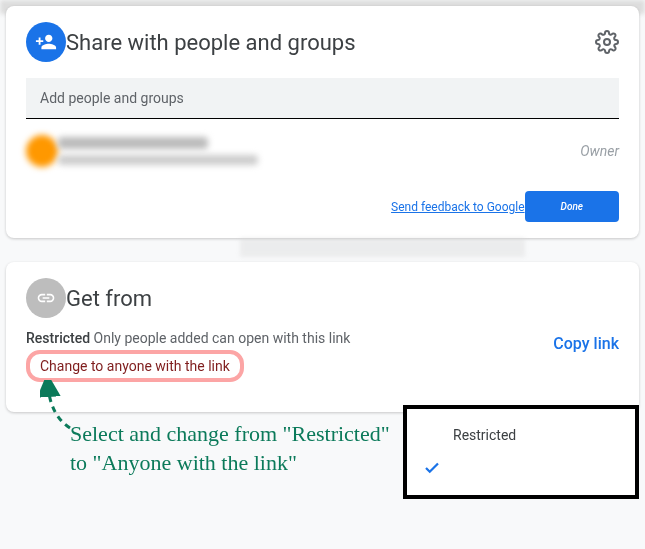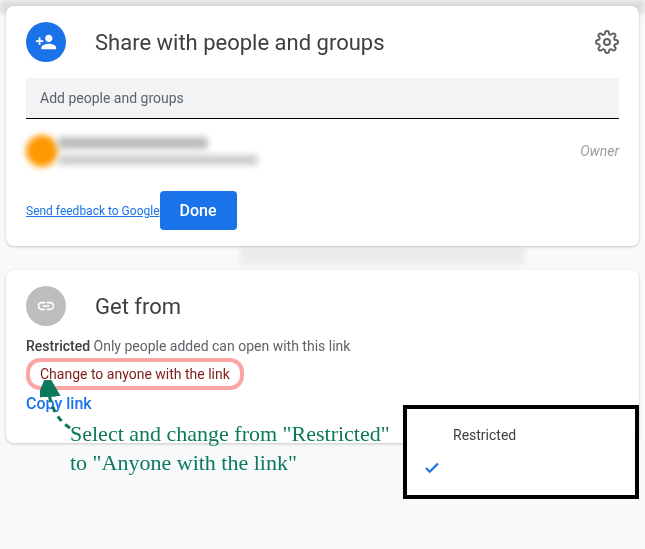--- a/index.html
+++ b/index.html
@@ -1,39 +1,39 @@
 <!DOCTYPE html>
 <html><head>
 <meta charset="utf-8">
 <style>
   * { box-sizing: border-box; font-family: 'Google Sans', Roboto, Arial, sans-serif; }
   body { margin:0; padding:0; width:645px; height:549px; background:#f8f9fa; position:relative; }
   .backdrop { position:absolute; top:0; left:0; right:0; height:14px; background:#ddd; filter:blur(2px); }
   .card { background:#fff; border-radius:8px; margin:6px 6px 0 6px; box-shadow:0 1px 3px rgba(0,0,0,.2); position:relative; }
   .share-card { padding:16px 20px 16px 20px; }
-  .header-row { display:flex; align-items:center; gap:29px; }
+  .header-row { display:flex; align-items:center; gap:0; }
   .round-icon { width:40px; height:40px; border-radius:50%; display:flex; align-items:center; justify-content:center; }
   .blue-bg { background:#1a73e8; color:#fff; }
   .grey-bg { background:#bdbdbd; color:#fff; }
   .header-title { font-size:22px; color:#3c4043; font-weight:400; flex:1; }
   .gear { width:24px; height:24px; cursor:pointer; color:#5f6368; }
   .input-row { margin-top:16px; background:#f1f3f4; border-bottom:1px solid #000000; padding:12px 14px; font-size:14px; color:#5f6368; cursor:text; }
   .person-row { display:flex; align-items:center; margin-top:16px; }
   .avatar { width:32px; height:32px; border-radius:50%; background:#ff9800; filter:blur(3px); }
   .person-text { flex:1; }
   .person-name { height:12px; width:150px; background:#bbb; border-radius:4px; filter:blur(3px); margin-bottom:6px;}
   .person-email { height:10px; width:200px; background:#ccc; border-radius:4px; filter:blur(3px);}
   .owner { color:#9aa0a6; font-style:italic; font-size:14px; }
-  .bottom-row { display:flex; align-items:center; justify-content:flex-start; margin-top:24px; }
+  .bottom-row { display:flex; align-items:center; justify-content:flex-end; margin-top:24px; }
   .feedback { color:#1a73e8; font-size:12px; text-decoration:underline; cursor:pointer; }
-  .done-btn { background:#1a73e8; color:#fff; border:none; border-radius:4px; padding:10px 20px; font-size:16px; font-weight:500; cursor:pointer; }
+  .done-btn { background:#1a73e8; color:#fff; border:none; border-radius:4px; padding:10px 36px; font-size:10px; font-weight:500; cursor:pointer;font-style:italic; }
   .gap-strip { height:18px; position:relative; }
   .blurred-bg { position:absolute; left:240px; right:120px; top:0; bottom:0; background:repeating-linear-gradient(0deg,#bbb,#bbb 2px,#eee 2px,#eee 5px); filter:blur(2px); opacity:.4;}
   .link-card { padding:16px 20px 30px 20px; }
-  .link-body { margin-top:12px; display:flex; justify-content:space-between; align-items:flex-start;flex-direction:column; }
+  .link-body { margin-top:12px; display:flex; justify-content:space-between; align-items:flex-start; }
   .restricted-line { font-size:14px; color:#5f6368; }
   .restricted-line b { color:#3c4043; font-weight:500; }
   .change-link { display:inline-block; margin-top:4px; color:#7f1d1d; font-size:14px; cursor:pointer; padding:4px 10px; border:4px solid #fca5a5; border-radius:14px; }
   .copy-link { color:#1a73e8; font-size:16px; font-weight:500; cursor:pointer; margin-top:4px; }
   .annotation { position:absolute; left:70px; top:420px; width:320px; color:#0b7a5a; font-size:22px; font-family:Georgia, serif; line-height:1.3; }
   .arrow { position:absolute; left:40px; top:380px; width:40px; height:50px; }
   .dropdown-box { position:absolute; right:6px; top:405px; width:236px; border:4px solid #000; background:#fff; padding:10px 0; }
   .dd-item { display:flex; align-items:center; padding:8px 16px; font-size:14px; color:#3c4043; cursor:pointer; gap:12px;}
   .dd-check { width:18px; color:#1a73e8; }
   svg { display:block; }

